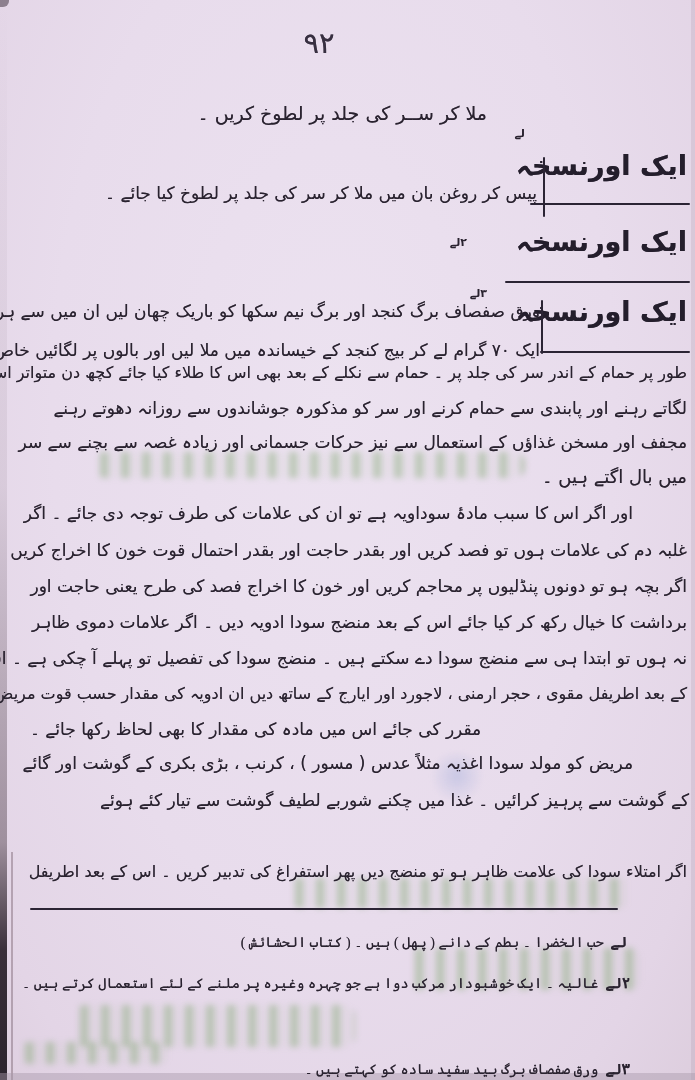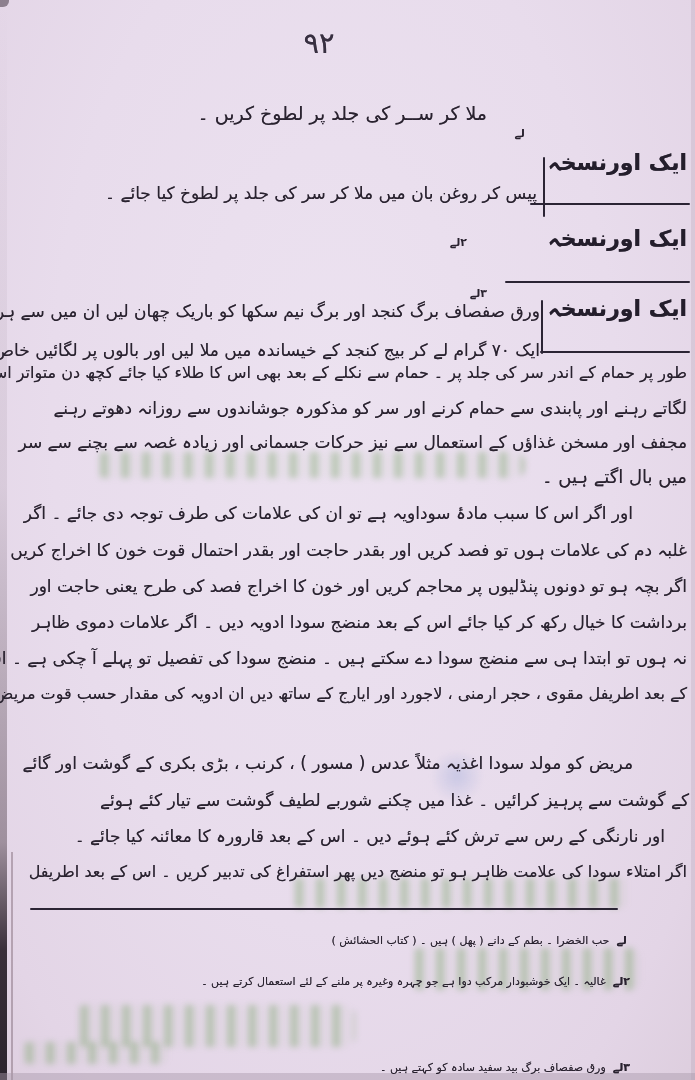--- a/index.html
+++ b/index.html
@@ -14,31 +14,31 @@
     color:#29222f;
   }
   .txt{
     position:absolute;
     direction:rtl;
     white-space:nowrap;
     line-height:1.25;
     color:#29222f;
     text-shadow:0 0 .4px rgba(41,34,47,.55);
   }
-  .fs15{font-size:11px;} .fs16{font-size:16px;} .fs17{font-size:17px;}
+  .fs15{font-size:14px;font-family:Liberation Serif, serif;} .fs16{font-size:16px;} .fs17{font-size:17px;}
   .fs18{font-size:18px;} .fs19{font-size:19px;}
   .pagenum{
     position:absolute;top:26px;left:284px;width:70px;
     text-align:center;font-size:29px;font-weight:normal;color:#372f40;
     text-shadow:0 0 .5px rgba(41,34,47,.7);
   }
   .nuskha-label{
     position:absolute;right:8px;
     direction:rtl;white-space:nowrap;
-    font-size:22px;font-weight:bold;color:#241e2c;
+    font-size:27px;font-weight:bold;color:#241e2c;
     text-shadow:0 0 .5px rgba(36,30,44,.8);
   }
   .rule{position:absolute;height:2px;background:#2b2434;border-radius:1px;}
   .vbar{position:absolute;width:2px;background:#2b2434;border-radius:1px;}
   .refmark{
     position:absolute;direction:rtl;white-space:nowrap;
     font-size:11px;font-weight:bold;color:#29222f;
   }
   .fnline .fn-marker{font-weight:bold;margin-left:7px;}
   
@@ -107,24 +107,24 @@
   <div class="txt fs17" style="top:398px;right:8px;">لگاتے رہنے اور پابندی سے حمام کرنے اور سر کو مذکورہ جوشاندوں سے روزانہ دھوتے رہنے</div>
   <div class="txt fs17" style="top:432px;right:8px;">مجفف اور مسخن غذاؤں کے استعمال سے نیز حرکات جسمانی اور زیادہ غصہ سے بچنے سے سر</div>
   <div class="txt fs18" style="top:466px;right:8px;">میں بال اگتے ہیں ۔</div>
 
   <div class="txt fs17" style="top:503px;right:62px;margin-left:8px;">اور اگر اس کا سبب مادۂ سوداویہ ہے تو ان کی علامات کی طرف توجہ دی جائے ۔ اگر</div>
   <div class="txt fs17" style="top:540px;right:8px;margin-left:32px;">غلبہ دم کی علامات ہوں تو فصد کریں اور بقدر حاجت اور بقدر احتمال قوت خون کا اخراج کریں</div>
   <div class="txt fs17" style="top:576px;right:8px;">اگر بچہ ہو تو دونوں پنڈلیوں پر محاجم کریں اور خون کا اخراج فصد کی طرح یعنی حاجت اور</div>
   <div class="txt fs17" style="top:612px;right:8px;">برداشت کا خیال رکھ کر کیا جائے اس کے بعد منضج سودا ادویہ دیں ۔ اگر علامات دموی ظاہر</div>
   <div class="txt fs17" style="top:648px;right:8px;">نہ ہوں تو ابتدا ہی سے منضج سودا دے سکتے ہیں ۔ منضج سودا کی تفصیل تو پہلے آ چکی ہے ۔ اس</div>
   <div class="txt fs16" style="top:684px;right:8px;">کے بعد اطریفل مقوی ، حجر ارمنی ، لاجورد اور ایارج کے ساتھ دیں ان ادویہ کی مقدار حسب قوت مریض</div>
+  <div class="txt fs17" style="top:719px;left:30px;">مقرر کی جائے اس میں مادہ کی مقدار کا بھی لحاظ رکھا جائے ۔</div>
 
   <div class="txt fs17" style="top:753px;right:62px;">مریض کو مولد سودا اغذیہ مثلاً عدس ( مسور ) ، کرنب ، بڑی بکری کے گوشت اور گائے</div>
   <div class="txt fs17" style="top:790px;right:6px;">کے گوشت سے پرہیز کرائیں ۔ غذا میں چکنے شوربے لطیف گوشت سے تیار کئے ہوئے</div>
-  <div class="txt fs17" style="top:826px;right:30px;">اور نارنگی کے رس سے ترش کئے ہوئے دیں ۔ اس کے بعد قارورہ کا معائنہ کیا جائے ۔</div>
   <div class="txt fs16" style="top:862px;right:8px;">اگر امتلاء سودا کی علامت ظاہر ہو تو منضج دیں پھر استفراغ کی تدبیر کریں ۔ اس کے بعد اطریفل</div>
 
   <div class="rule" style="top:908px;left:30px;width:588px;"></div>
 
   <div class="txt fs15 fnline" style="top:934px;right:68px;">
     <span class="fn-marker">لے</span><span>حب الخضرا ۔ بطم کے دانے ( پھل ) ہیں ۔ ( کتاب الحشائش )</span>
   </div>
   <div class="txt fs15 fnline" style="top:975px;right:65px;">
     <span class="fn-marker">۲لے</span><span>غالیہ ۔ ایک خوشبودار مرکب دوا ہے جو چہرہ وغیرہ پر ملنے کے لئے استعمال کرتے ہیں ۔</span>
   </div>

